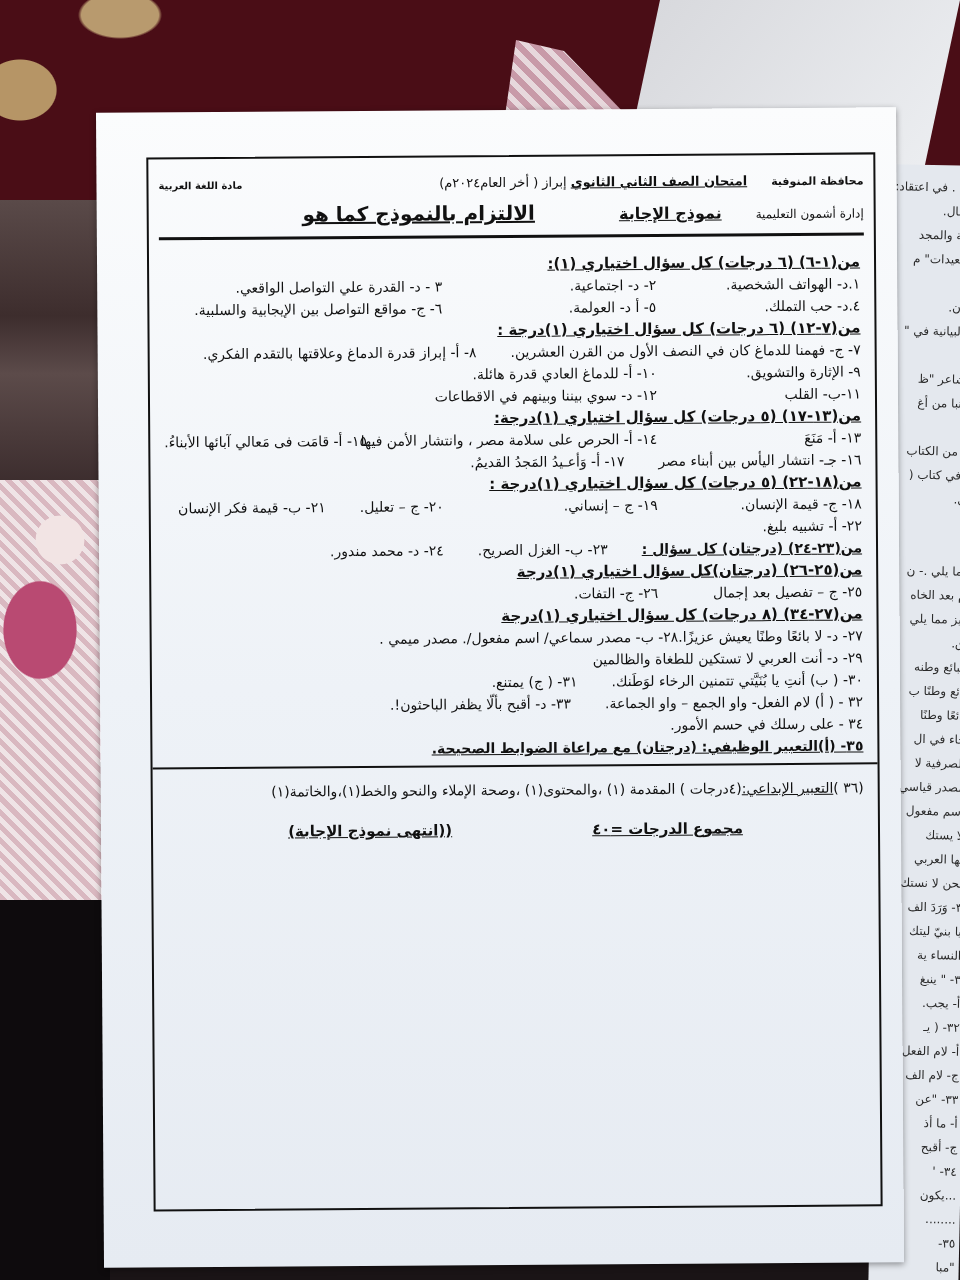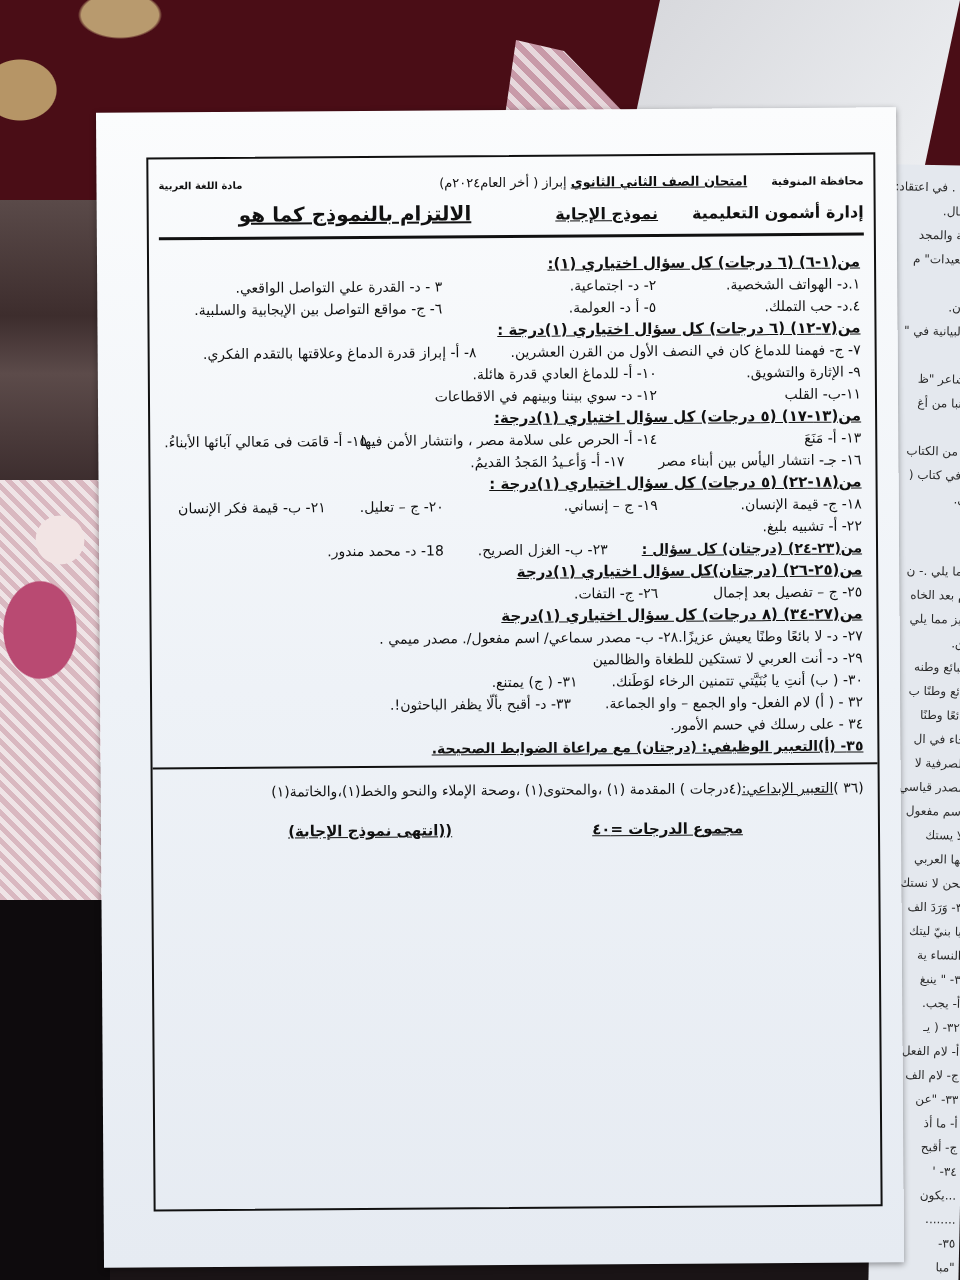--- a/index.html
+++ b/index.html
@@ -42,21 +42,21 @@
   .frame { position:absolute; left:50px; top:45px; width:725px; height:1050px;
     border:2px solid #111; }
   .doc { direction:rtl; color:#111; font-size:14px; }
   .hdr { position:absolute; right:10px; left:10px; top:18px; height:60px;
     border-bottom:3px solid #111; }
   .hdr .row { display:flex; align-items:baseline; gap:24px; height:26px; }
   .hdr .gov { font-weight:bold; font-size:11px; }
   .hdr .exam { font-size:13px; }
   .hdr .exam b { text-decoration:underline; }
   .hdr .subject { font-weight:bold; font-size:10px; margin-right:auto; }
-  .hdr .admin { font-weight:bold; font-size:16px;text-align:right; }
+  .hdr .admin { font-weight:normal; font-size:12px;text-align:right; }
   .hdr .model { font-weight:bold; font-size:16px; text-decoration:underline; margin-right:10px; }
   .hdr .commit { font-weight:bold; font-size:20px; text-decoration:underline; margin-right:60px; }
 
   .content { position:absolute; right:14px; left:14px; top:96px; }
   .sec { font-weight:bold; font-size:15px; text-decoration:underline; height:22px; line-height:22px; }
   .line { display:flex; gap:34px; height:22px; line-height:22px; font-size:14px; white-space:nowrap; }
   .line span { display:inline-block; }
   .c1 { min-width:170px; } .c2 { min-width:180px; }
   .bold { font-weight:bold; }
   .u { text-decoration:underline; }
@@ -179,21 +179,21 @@
           <span class="c2">١٩- ج – إنساني.</span>
           <span>٢٠- ج – تعليل.</span>
           <span>٢١- ب- قيمة فكر الإنسان</span>
         </div>
         <div class="line">
           <span class="c1">٢٢- أ- تشبيه بليغ.</span>
         </div>
         <div class="line" style="font-weight: normal;">
           <span class="bold u">من(٢٣-٢٤) (درجتان) كل سؤال :</span>
           <span>٢٣- ب- الغزل الصريح.</span>
-          <span>18- د- محمد مندور.</span>
+          <span>٢٤- د- محمد مندور.</span>
         </div>
         <div class="sec">من(٢٥-٢٦) (درجتان)كل سؤال اختياري (١)درجة</div>
         <div class="line">
           <span class="c1">٢٥- ج – تفصيل بعد إجمال</span>
           <span class="c2">٢٦- ج- التفات.</span>
         </div>
         <div class="sec">من(٢٧-٣٤) (٨ درجات) كل سؤال اختياري (١)درجة</div>
         <div class="line">
           <span class="c1">٢٧- د- لا بائعًا وطنًا يعيش عزيزًا.٢٨- ب- مصدر سماعي/ اسم مفعول/. مصدر ميمي .</span>
         </div>

